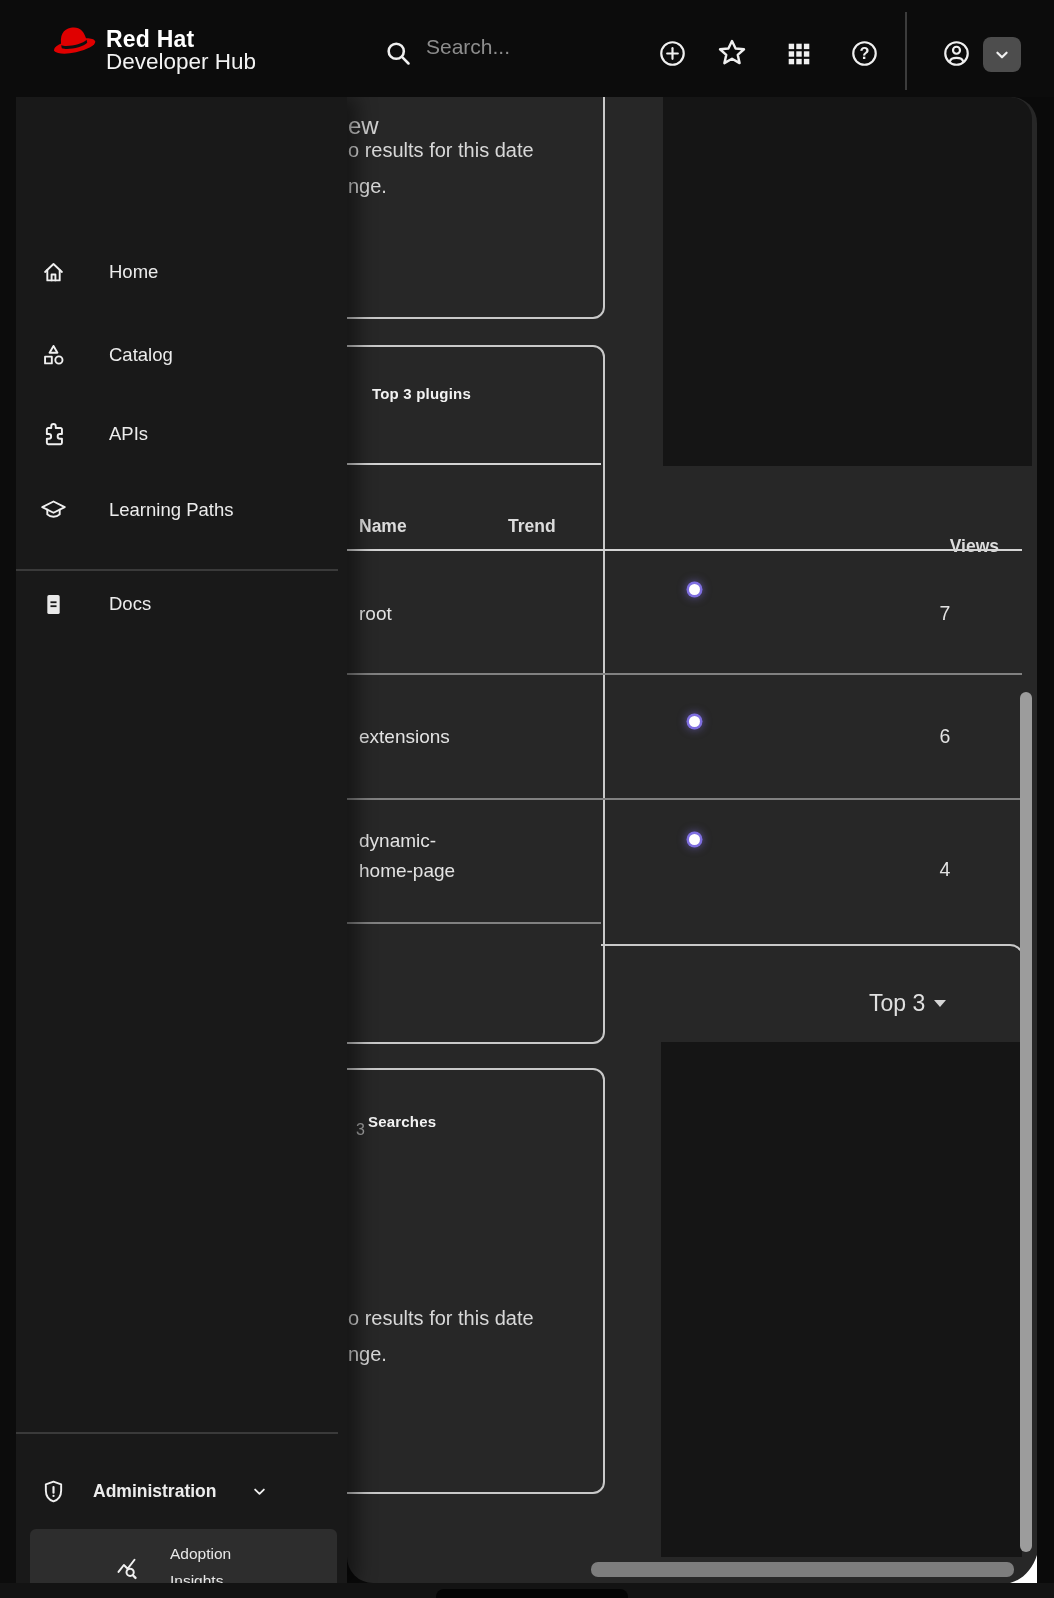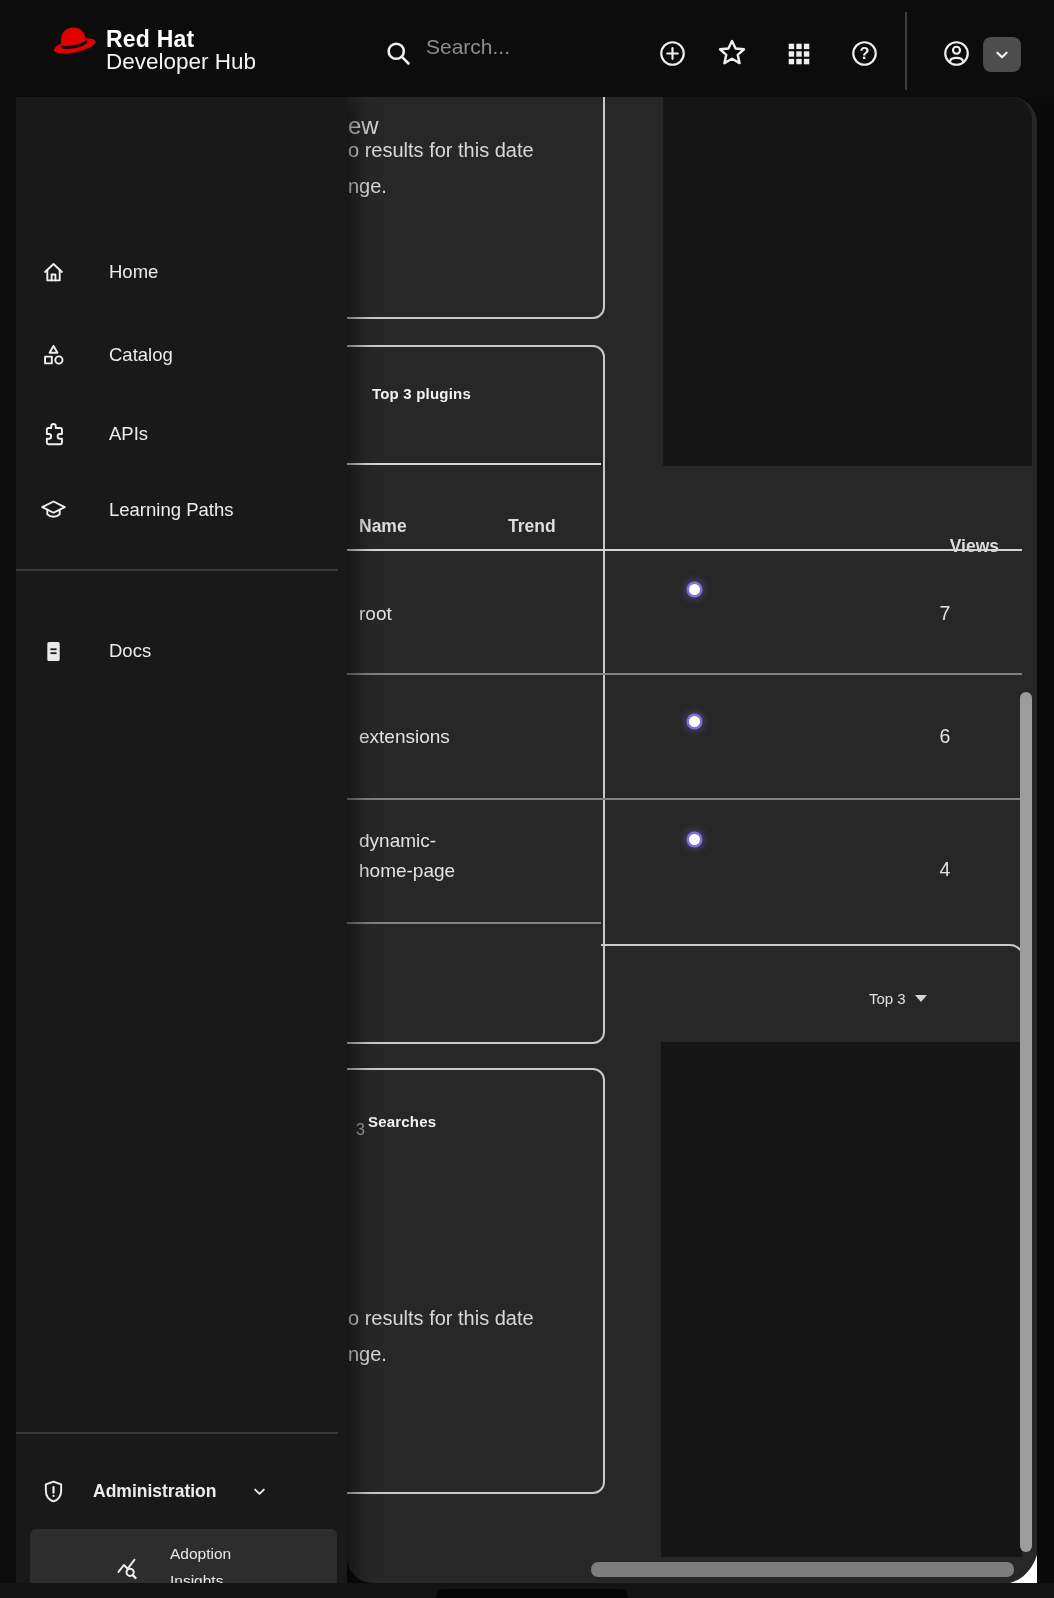--- a/index.html
+++ b/index.html
@@ -49,21 +49,21 @@
   .frag{font-size:24px;color:#d2d2d2;}
   .card-title{font-size:15px;font-weight:700;color:#f2f2f2;letter-spacing:.2px;}
   .th{font-size:17.5px;font-weight:700;color:#dcdcdc;}
   .td{font-size:19px;color:#e3e3e3;}
   .hline{height:1.5px;background:#818181;}
   .hline-strong{height:2px;background:#d4d4d4;}
   .trend-dot{width:11px;height:11px;border-radius:50%;background:#fff;
     box-shadow:0 0 0 2.5px #7f6fe0, 0 0 8px 3px rgba(127,111,224,.55);}
   #plugins-footer{border-top:2px solid #c9c9c9;border-right:2px solid #c9c9c9;border-radius:0 14px 0 0;}
   .dd{display:flex;align-items:center;gap:9px;cursor:pointer;}
-  .dd .dd-lbl{font-size:15px;color:#e0e0e0;}
+  .dd .dd-lbl{font-size:23px;color:#e0e0e0;}
   .caret{width:0;height:0;border-left:6px solid transparent;border-right:6px solid transparent;
     border-top:7px solid #d6d6d6;}
   .sbar{background:#9c9c9c;border-radius:7px;}
   #white-corner{background:#fff;clip-path:path('M27 0 L27 28 L0 28 C13 25 23 13 27 0 Z');}
   #bottom-band{left:0;top:1583px;width:1054px;height:15px;background:#131313;z-index:6;}
   #bottom-notch{left:436px;top:1589px;width:192px;height:9px;background:#050505;border-radius:8px 8px 0 0;z-index:7;}
 </style>
 </head>
 <body>
 
@@ -187,21 +187,21 @@
       <svg class="ic" width="27" height="27" viewBox="0 0 24 24" style="stroke-width:1.7;">
         <path d="M12,4 L22,9 L12,14 L2,9 Z"></path>
         <path d="M6.5,11.3 V15.4 C6.5,15.4 8.7,17.5 12,17.5 C15.3,17.5 17.5,15.4 17.5,15.4 V11.3"></path>
       </svg>
     </span>
     <span class="lbl">Learning Paths</span>
   </div>
 
   <div class="abs sb-divider" style="top:472px;"></div>
 
-  <div class="abs nav-item" style="top:529px;">
+  <div class="abs nav-item" style="top:482px;">
     <span>
       <svg width="27" height="27" viewBox="0 0 24 24">
         <rect x="6.5" y="3.5" width="11" height="17" rx="1.5" fill="#e9e9e9"></rect>
         <line x1="9.3" y1="10" x2="14.7" y2="10" stroke="#191919" stroke-width="1.6"></line>
         <line x1="9.3" y1="13.5" x2="14.7" y2="13.5" stroke="#191919" stroke-width="1.6"></line>
       </svg>
     </span>
     <span class="lbl">Docs</span>
   </div>
 

